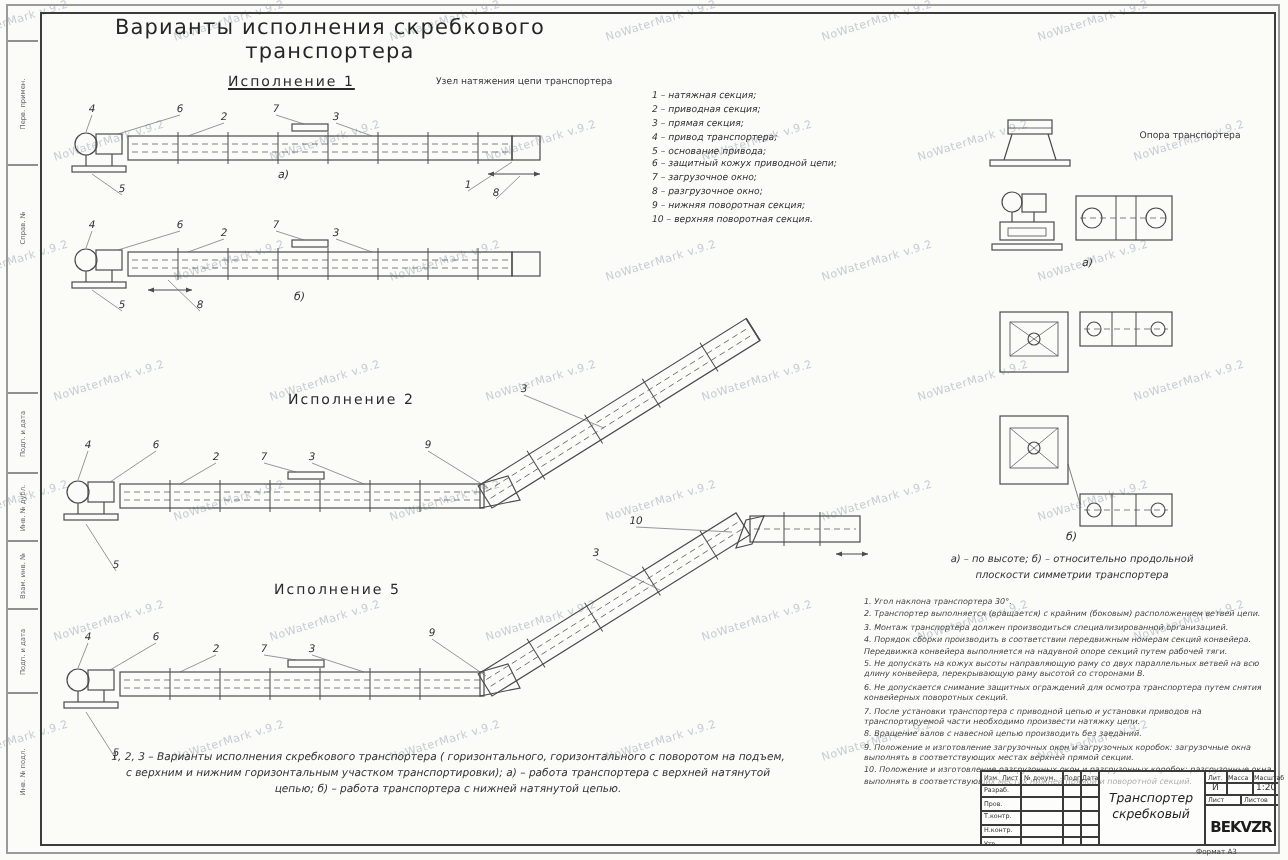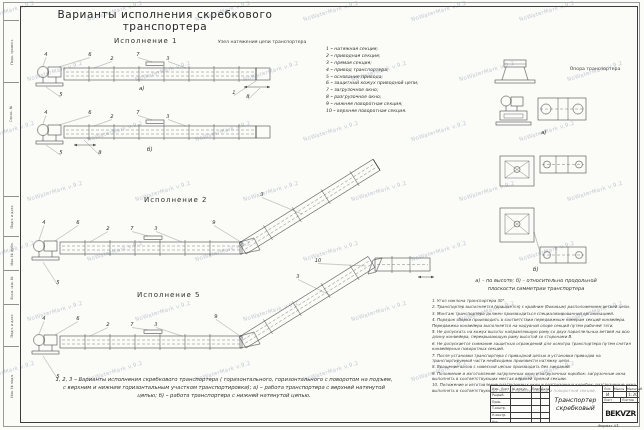--- a/index.html
+++ b/index.html
@@ -106,21 +106,21 @@
     </div>
   <div class="mcell" style="top:304px;height:42px;">
       <span>Подп. и дата</span>
     </div>
   <div class="mcell" style="top:346px;height:77px;">
       <span>Инв. № подл.</span>
     </div>
 
   <div class="abs t-main" style="left:30px;top:8px;width:270px;">Варианты исполнения скребкового транспортера</div>
 
-  <div class="abs t-sec" style="left:114px;top:37px;">Исполнение  1</div>
+  <div class="abs t-sec" style="left:114px;top:37px;text-decoration:underline;">Исполнение  1</div>
   <div class="abs t-micro" style="left:218px;top:39px;">Узел натяжения цепи транспортера</div>
   <div class="abs legend" style="left:326px;top:46px;width:140px;">
       <div class="li">1 –  натяжная секция;</div>
       <div class="li">2 –  приводная секция;</div>
       <div class="li">3 –  прямая секция;</div>
       <div class="li">4 –  привод транспортера;</div>
       <div class="li">5 –  основание привода;</div>
       <div class="li">6 –  защитный кожух приводной цепи;</div>
       <div class="li">7 –  загрузочное окно;</div>
       <div class="li">8 –  разгрузочное окно;</div>

